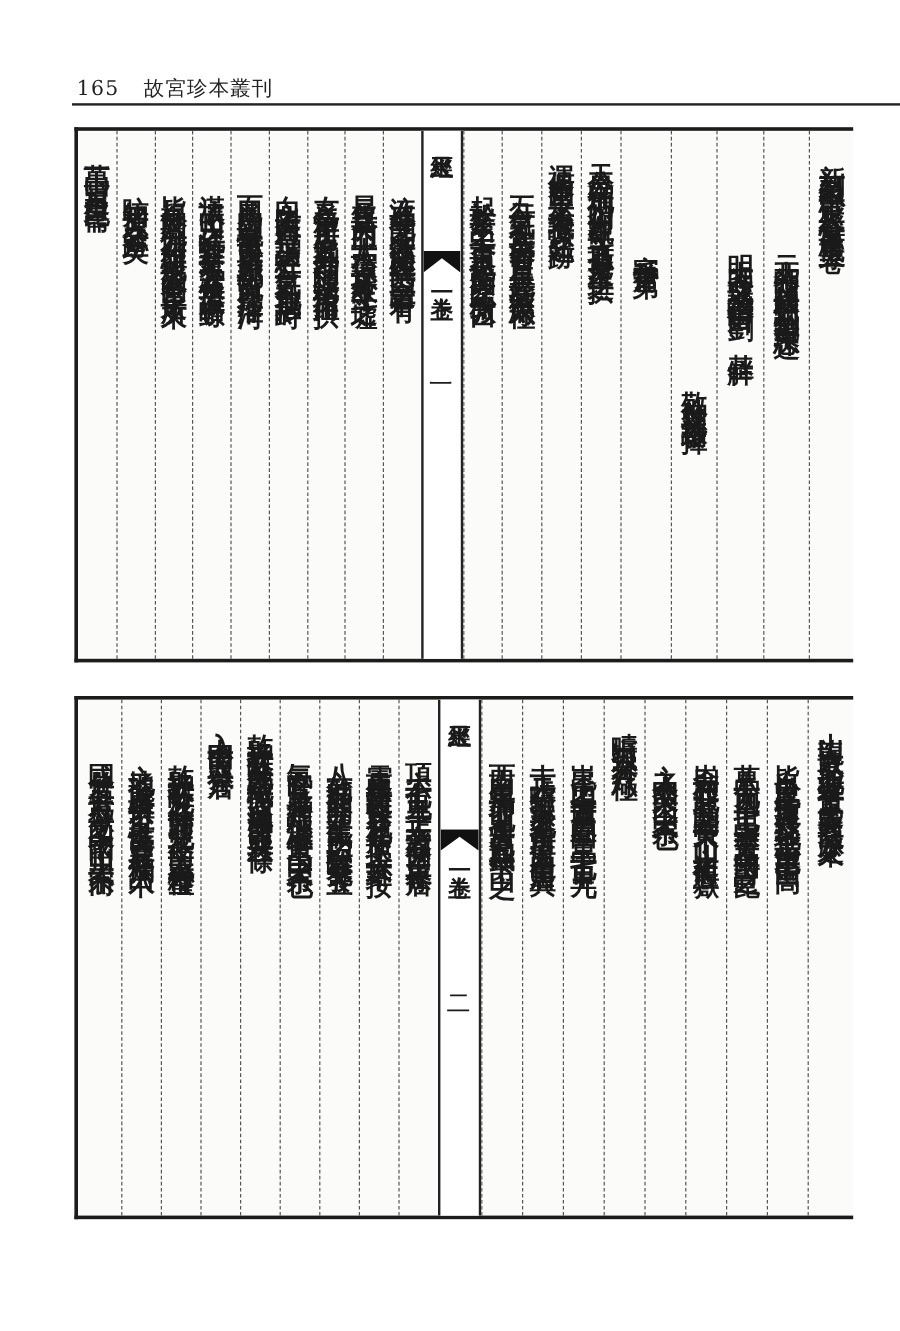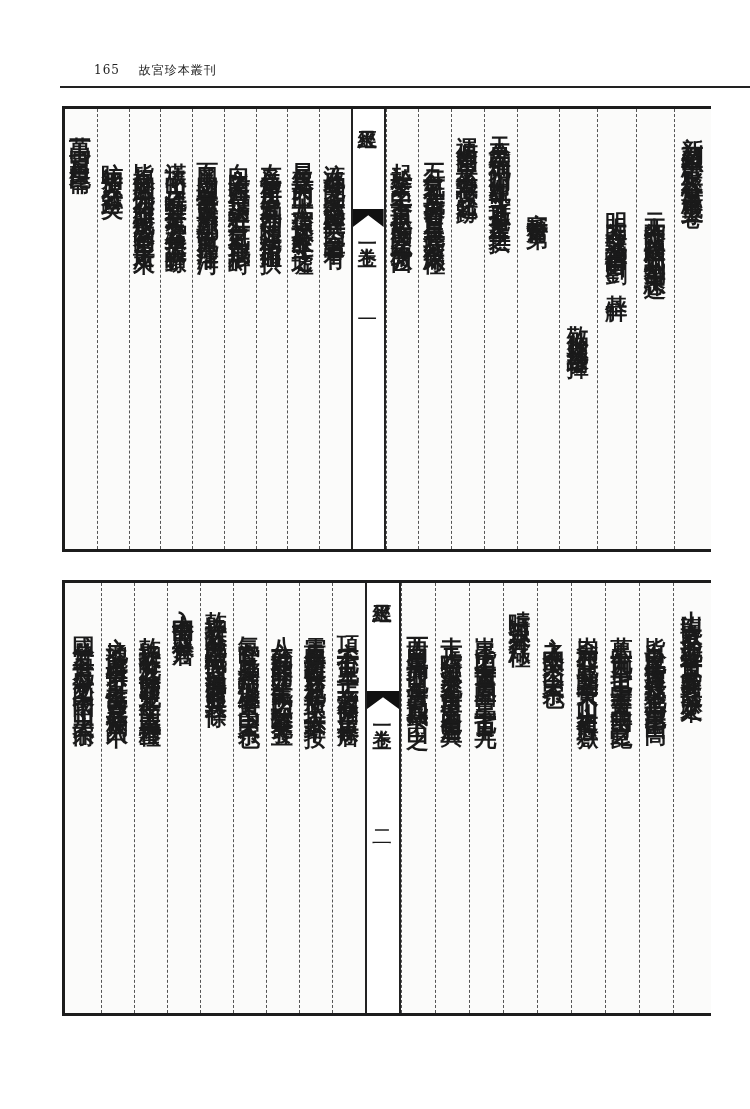--- a/index.html
+++ b/index.html
@@ -1,22 +1,22 @@
 <!DOCTYPE html>
 <html><head>
 <meta charset="utf-8">
 <style>
   html, body { margin:0; padding:0; }
   body {
     width:750px; height:1109px; background:#ffffff; position:relative; overflow:hidden;
     font-family:"DejaVu Serif","Liberation Serif",serif; color:#1a1a1a;
   }
   .running-head {
-    position:absolute; left:64px; top:62px; font-size:12px; letter-spacing:1px;
-    font-family:"DejaVu Serif","Liberation Serif",serif; color:#222;margin-left:30px;
+    position:absolute; left:64px; top:62px; font-size:17px; letter-spacing:1px;
+    font-family:"DejaVu Serif","Liberation Serif",serif; color:#222;
   }
   .running-head .num { margin-right:14px; }
   .head-rule { position:absolute; left:60px; top:86px; width:690px; height:2px; background:#222; }
 
   .page {
     position:absolute; border:3px solid #1c1c1c; background:#fbfbfa;
   }
   .page.top { left:62px; top:106px; width:646px; height:440px; border-right:none; }
   .page.bottom { left:62px; top:580px; width:646px; height:430px; border-right:none; border-top-width:3px; }
 

